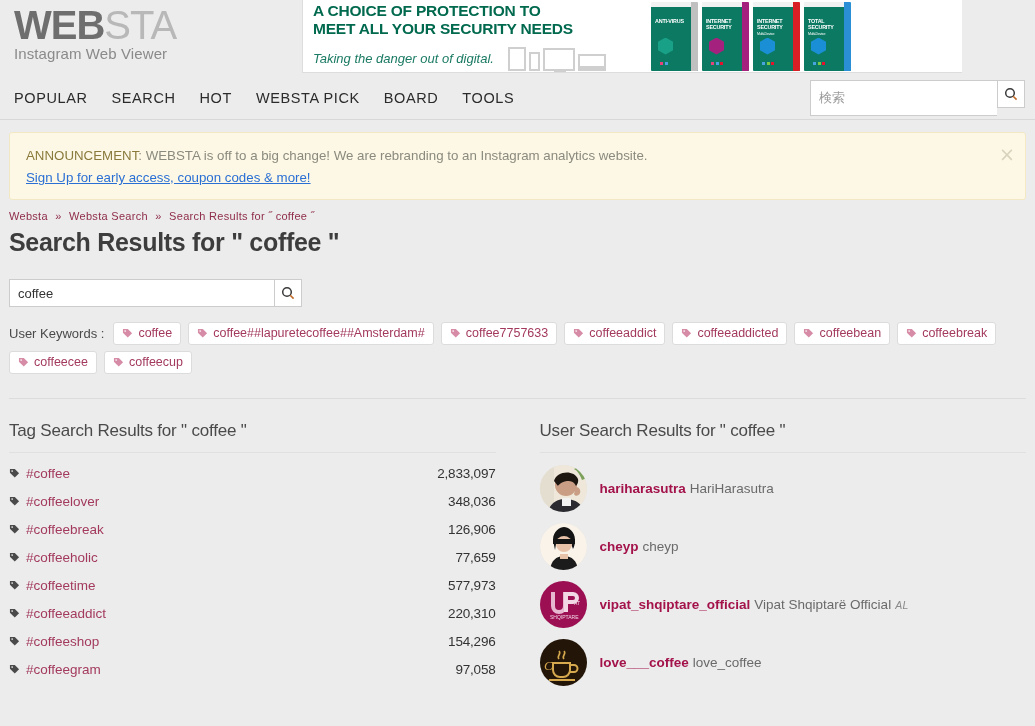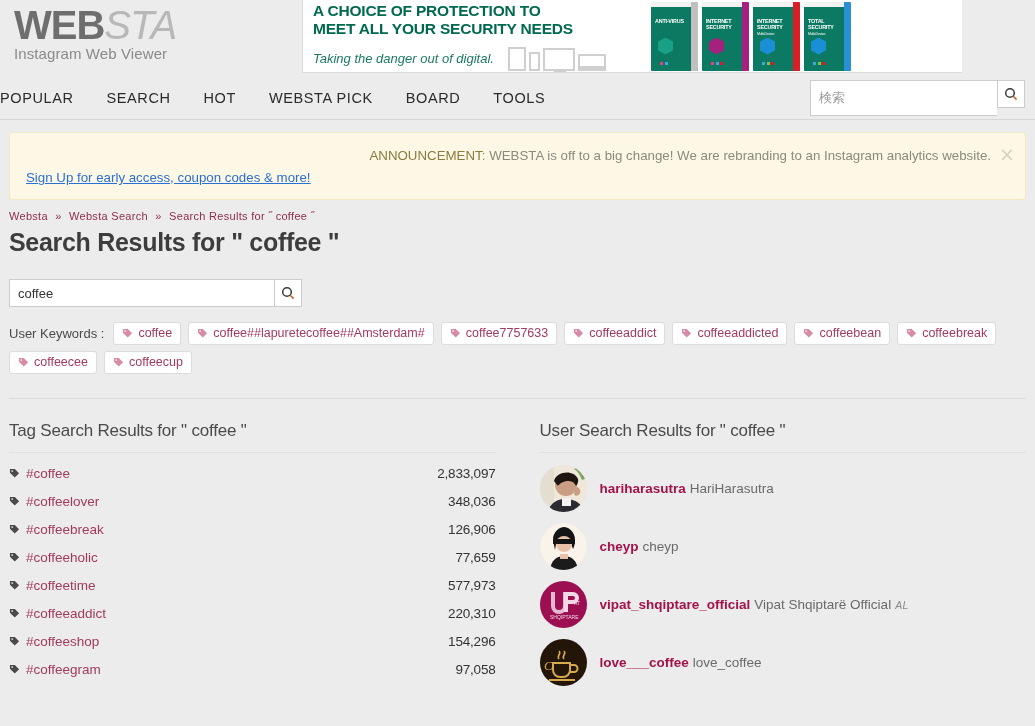--- a/index.html
+++ b/index.html
@@ -24,21 +24,21 @@
     width: 300px;
     padding: 4px 0 0 14px;
   }
   .logo {
     font-size: 40px;
     letter-spacing: -1px;
     line-height: 42px;
     font-weight: 700;
     color: #6e6e6e;
   }
-  .logo .sta { color: #b8b8b8; font-weight: 400; font-style: italic; }
+  .logo .sta { color: #b8b8b8; font-weight: 400; }
   .logo-sub {
     font-size: 15px;
     color: #8a8a8a;
     line-height: 20px;
     margin-top: -2px;
     letter-spacing: 0.1px;
   }
 
   .ad {
     position: absolute;
@@ -137,21 +137,21 @@
 
   
   .navbar {
     height: 44px;
     background: #ececec;
     border-bottom: 1px solid #d8d8d8;
     display: flex;
     align-items: center;
     position: relative;
   }
-  .nav-items { display: flex; align-items: center; gap: 33px; }
+  .nav-items { display: flex; align-items: center; padding-left: 14px; gap: 24px; }
   .nav-item {
     font-size: 14.5px;
     color: #2b2b2b;
     letter-spacing: 0.6px;
     cursor: pointer;
     white-space: nowrap;
   }
   .hsearch {
     position: absolute; right: 10px; top: 50%;
     transform: translateY(-50%);
@@ -181,21 +181,21 @@
   
   .announce-wrap { padding: 12px 9px 0; }
   .announce {
     position: relative;
     background: #fdf8e5;
     border: 1px solid #f2e8c4;
     border-radius: 3px;
     padding: 14px 34px 15px 16px;
     height: 68px;
   }
-  .announce-line1 { font-size: 13.3px; color: #8a8a7e; line-height: 18px; text-align: right; }
+  .announce-line1 { font-size: 13.3px; color: #8a8a7e; line-height: 18px; }
   .announce-line1 b { color: #8a7a3c; font-weight: 400; }
   .announce-link {
     display: inline-block;
     margin-top: 5px;
     font-size: 13.3px;
     color: #2a6fd4;
     text-decoration: underline;
     cursor: pointer;
   }
   .announce-close {

